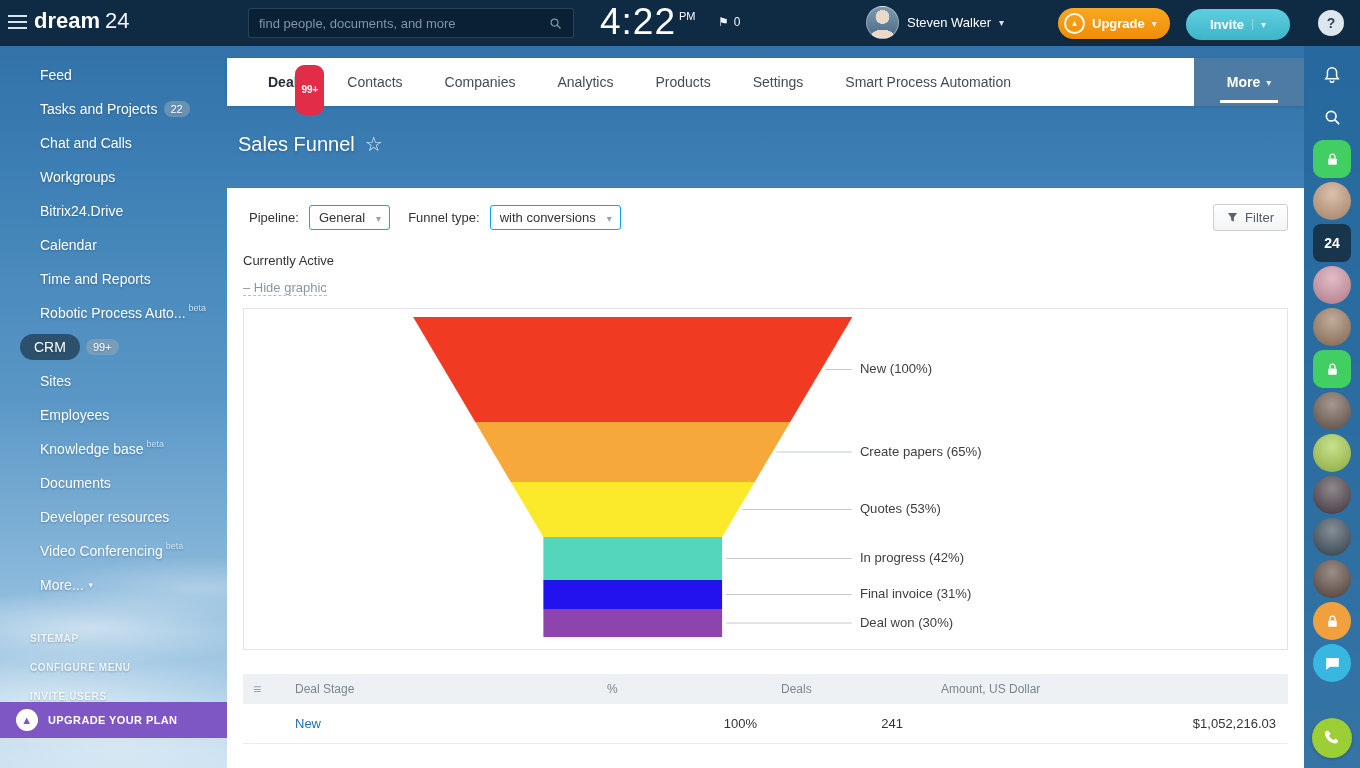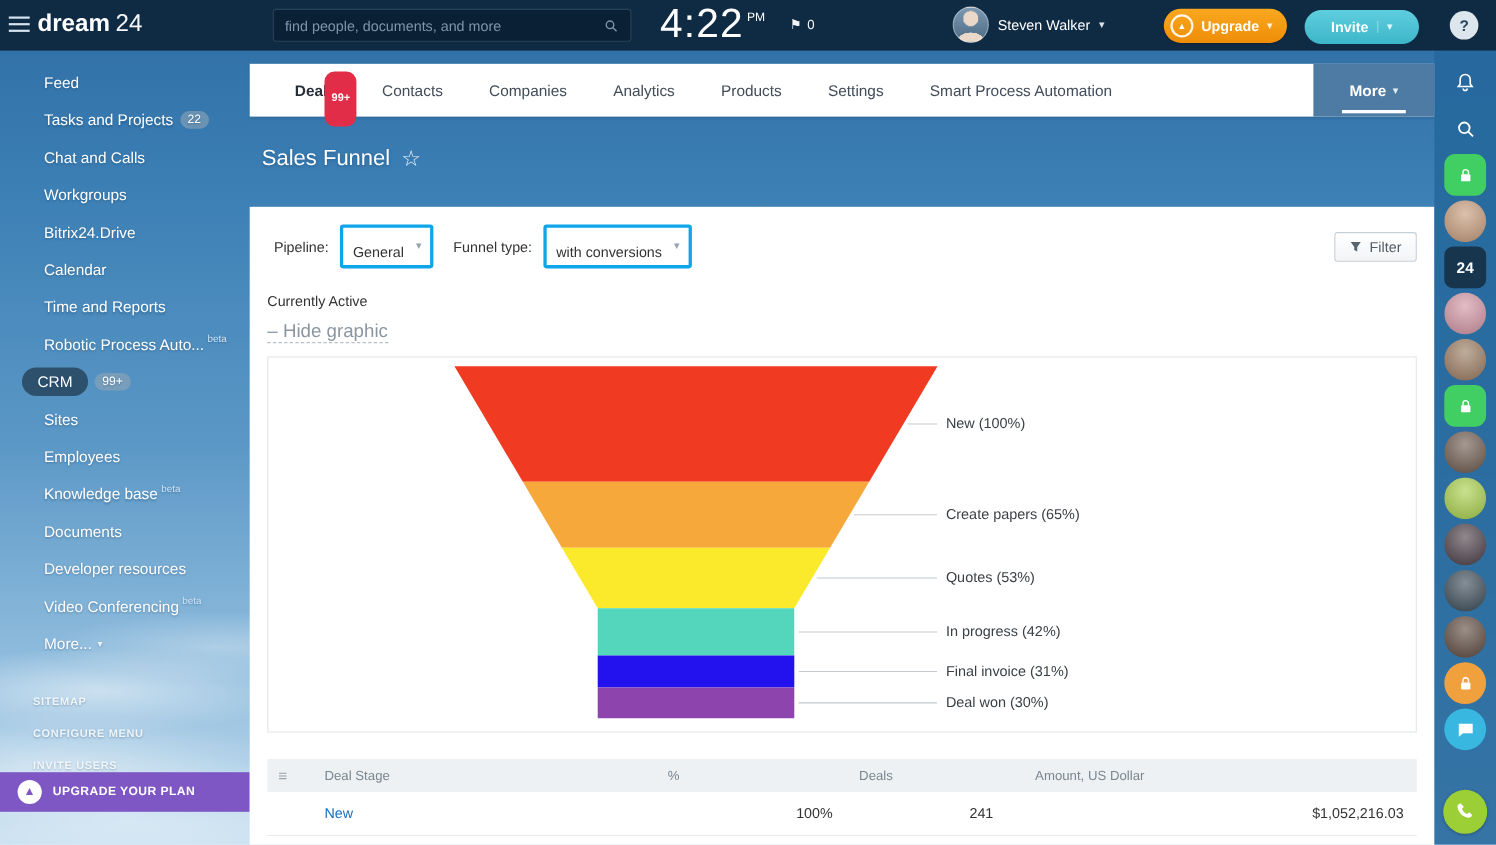--- a/index.html
+++ b/index.html
@@ -90,27 +90,27 @@
 
   
   .title-row { position:absolute; top:132px; left:238px; display:flex; align-items:center; gap:10px; z-index:9; color:#fff; }
   .page-title { font-size:20px; font-weight:400; text-shadow:0 1px 3px rgba(10,50,90,.4); }
   .star { font-size:20px; opacity:.9; cursor:pointer; }
 
   
   .panel { position:absolute; top:188px; left:227px; width:1077px; bottom:0; background:#fff; z-index:8; padding:16px 16px 0; }
   .filter-row { display:flex; align-items:center; gap:8px; padding-left:6px; margin-bottom:22px; font-size:13px; color:#333; }
   .filter-label { margin-right:2px; }
-  .select { border:3px solid #0ea5e9; border-radius:3px; background:#fff; padding:15px 24px 4px 9px;
+  .select { border:1px solid #0ea5e9; border-radius:3px; background:#fff; padding:4px 24px 4px 9px;
             position:relative; font-size:13px; color:#333; cursor:pointer; }
   .select::after { content:"▾"; position:absolute; right:8px; top:50%; transform:translateY(-50%); color:#98a3ad; font-size:10px; }
   .filter-btn { margin-left:auto; border:1px solid #c8d0d7; border-radius:3px; background:linear-gradient(#fff,#f2f4f6);
                 padding:5px 13px; font-size:13px; color:#525b66; display:flex; align-items:center; gap:7px; cursor:pointer; }
   .status-label { font-size:13px; color:#333; margin:0 0 10px; }
-  .hide-link { display:inline-block; font-size:17px; color:#8b96a0; margin:0 0 12px;
+  .hide-link { display:inline-block; font-size:13px; color:#8b96a0; margin:0 0 12px;
                border-bottom:1px dashed #b6bec6; cursor:pointer; }
   .funnel-card { border:1px solid #e2e6ea; height:342px; margin-bottom:24px; }
   .funnel-card svg { display:block; width:100%; height:340px; }
   .funnel-card text { font-family:"Liberation Sans","DejaVu Sans",sans-serif; }
 
   
   .t-head { display:flex; align-items:center; height:30px; background:#eef1f3; font-size:12px; color:#7c868f; }
   .t-row  { display:flex; align-items:center; height:40px; border-bottom:1px solid #e7ebee; font-size:13px; color:#333; background:#fff; }
   .c-icon { width:36px; padding-left:10px; color:#9aa4ad; font-size:14px; cursor:pointer; }
   .c-stage { width:320px; padding-left:16px; }

